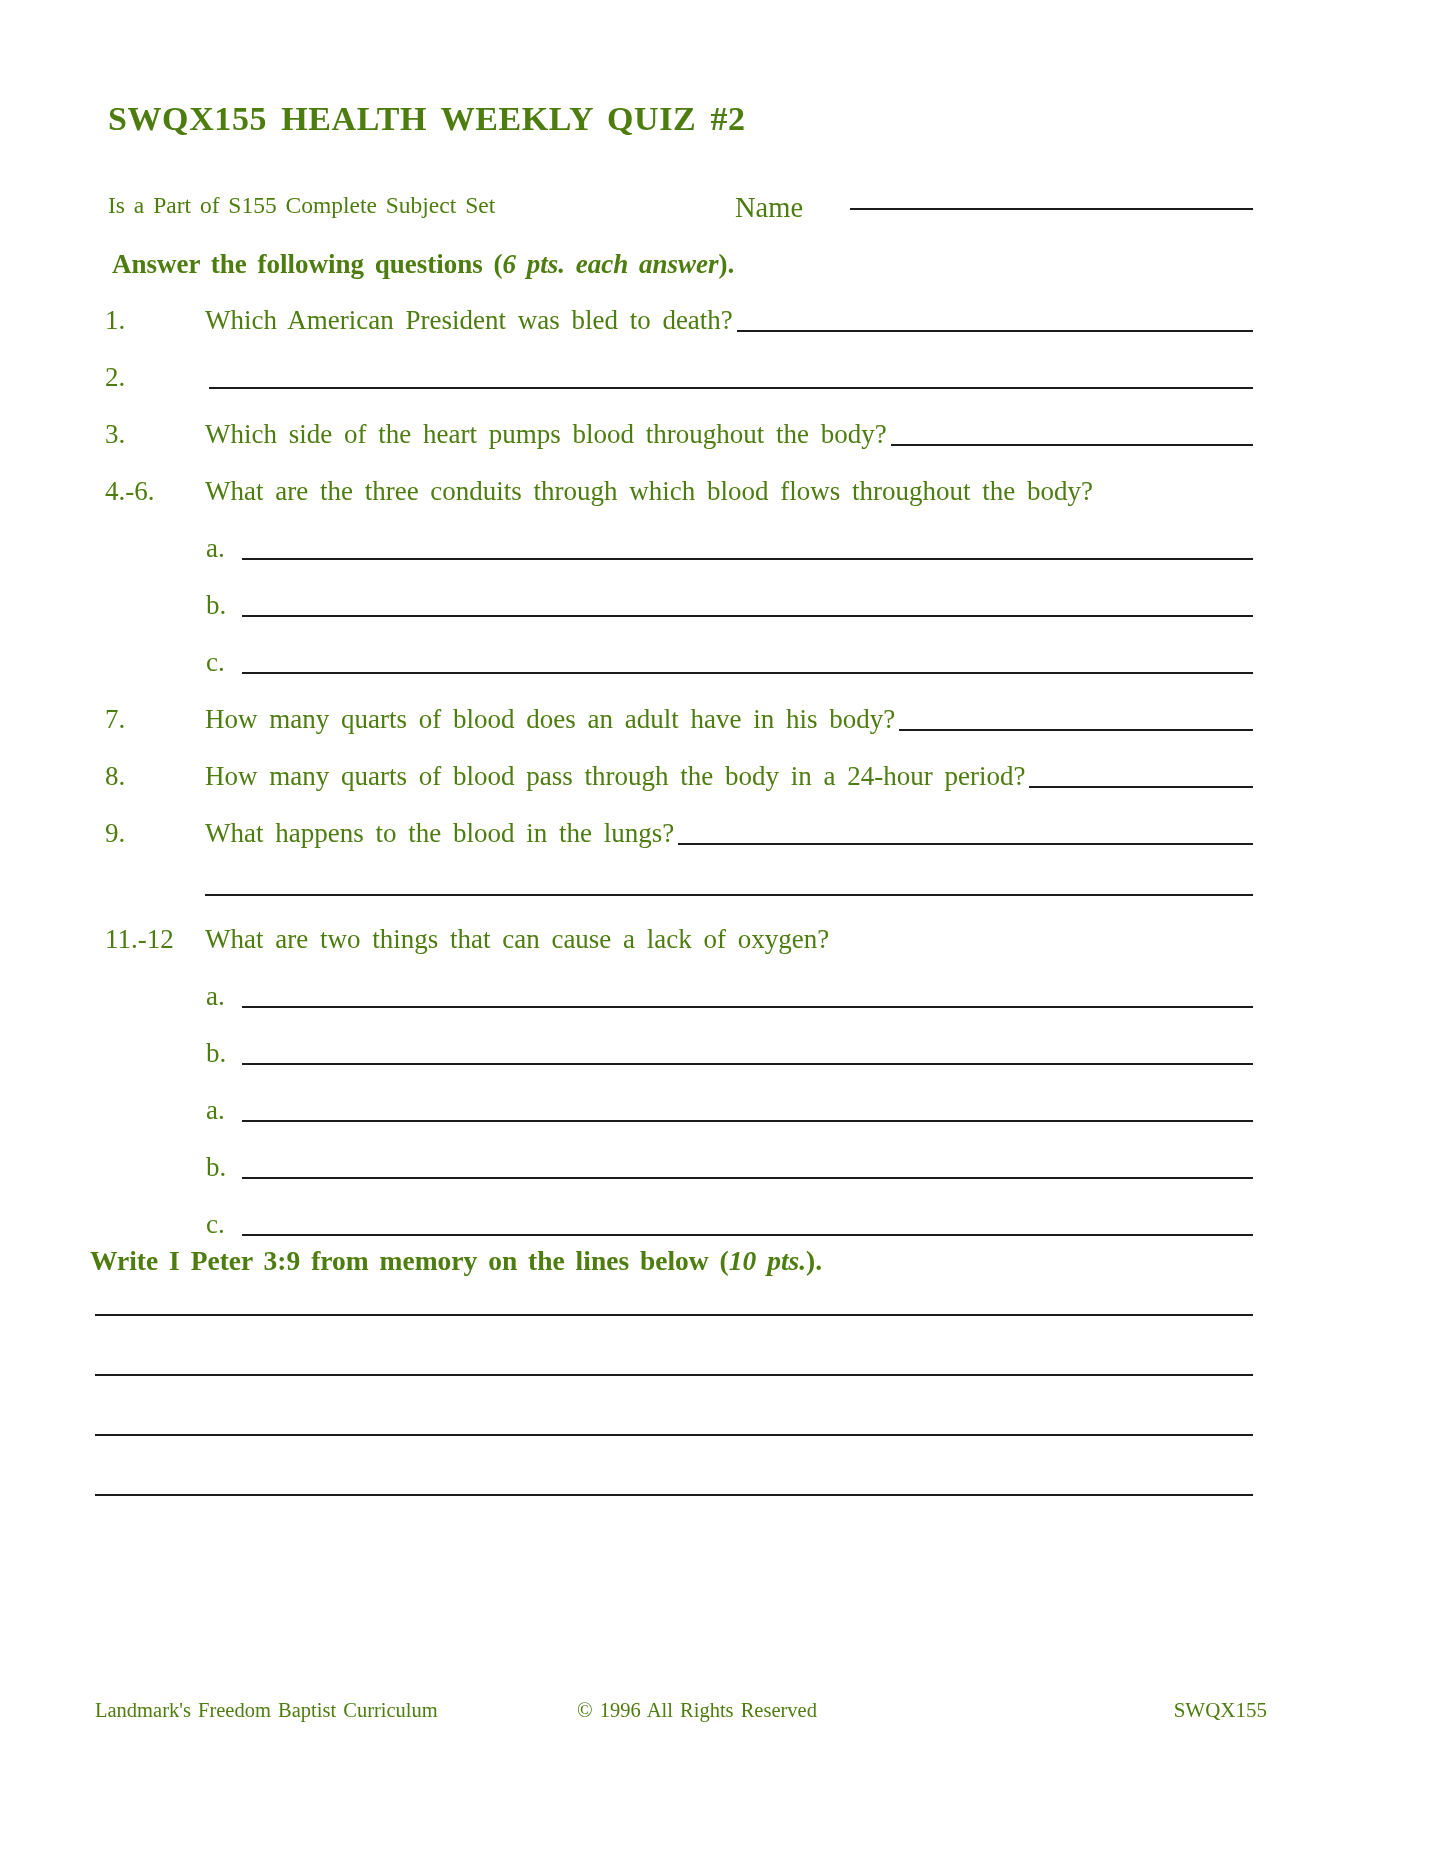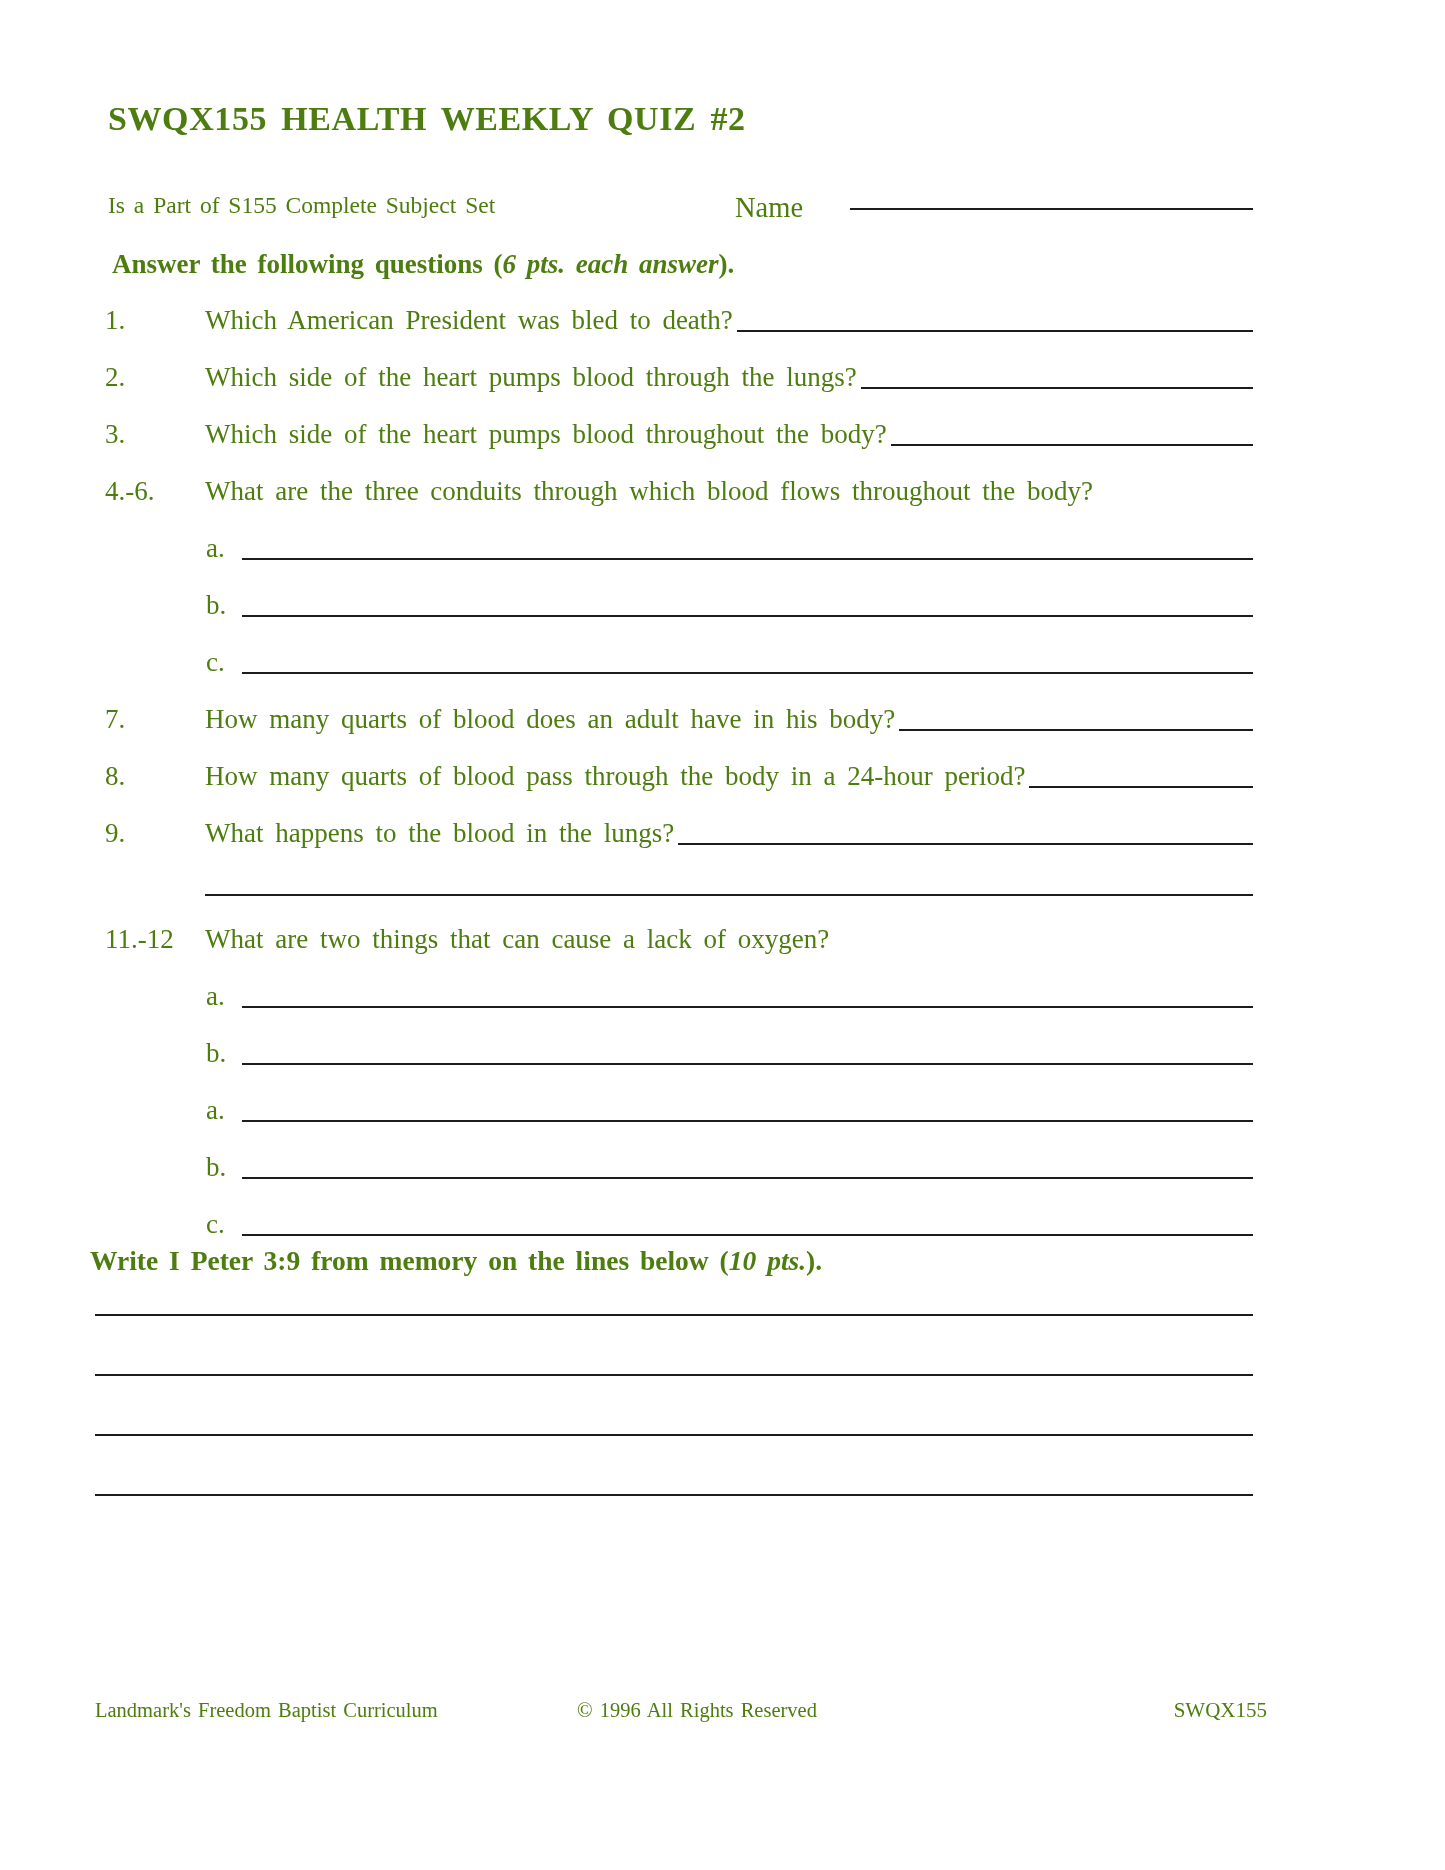--- a/index.html
+++ b/index.html
@@ -80,21 +80,20 @@
   <p class="instructions"><span>Answer the following questions (</span><span class="ital">6 pts. each answer</span><span>).</span></p>
 
   <div class="q-row">
     <span class="q-num">1.</span>
     <span class="q-text">Which American President was bled to death?</span>
     <span class="ans-line"></span>
   </div>
 
   <div class="q-row">
     <span class="q-num">2.</span>
-    <span class="q-text">Which side of the heart pumps blood through the lungs?</span>
     <span class="ans-line"></span>
   </div>
 
   <div class="q-row">
     <span class="q-num">3.</span>
     <span class="q-text">Which side of the heart pumps blood throughout the body?</span>
     <span class="ans-line gap"></span>
   </div>
 
   <div class="q-row">

